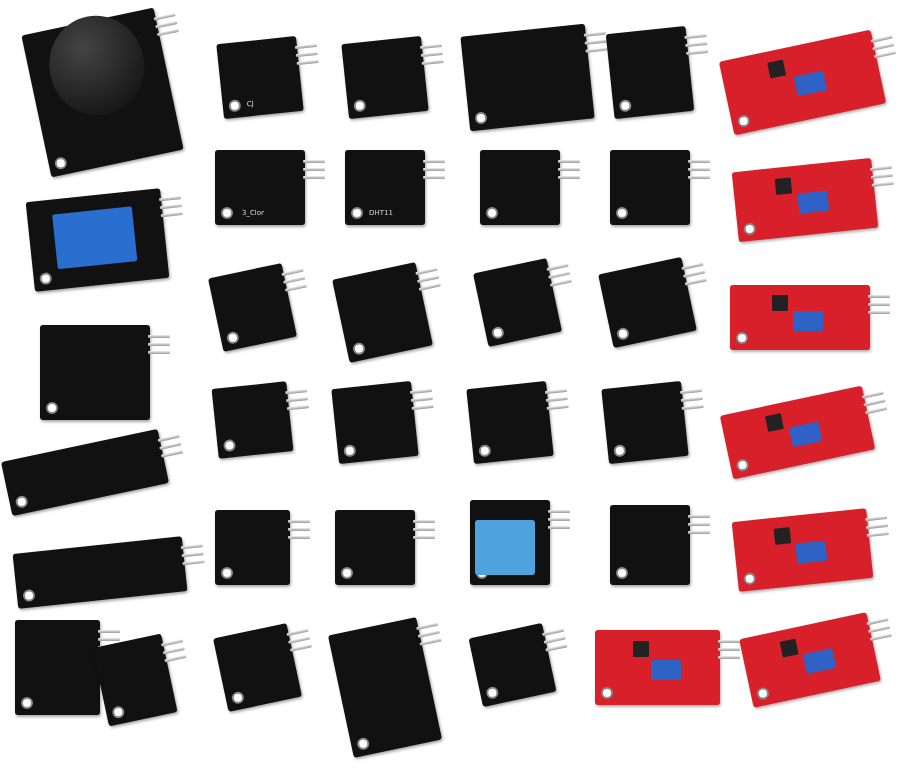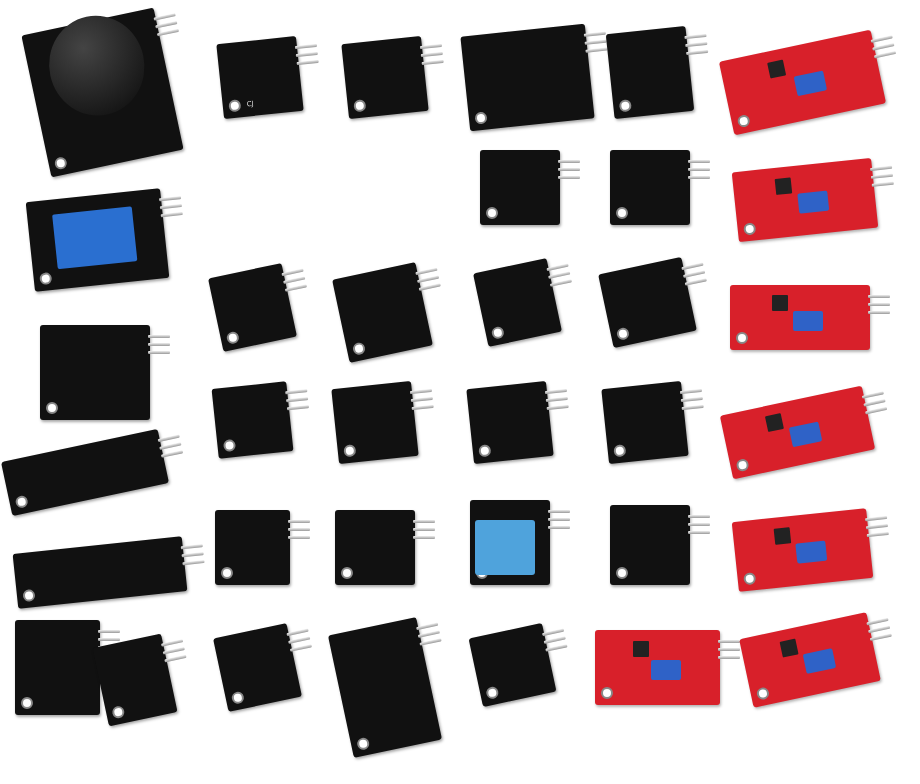--- a/index.html
+++ b/index.html
@@ -61,20 +61,27 @@
       <div class="pin" style="width: 22px; right: -20px; top: 26px;"></div>
       <div class="hole" style="left: 6px; bottom: 6px;"></div>
     </div>
     <div class="mod pcb-black" title="RGB LED" style="left: 220px; top: 40px; width: 80px; height: 75px; transform: rotate(-6deg);">
       <div class="pin" style="width: 22px; right: -20px; top: 10px;"></div>
       <div class="pin" style="width: 22px; right: -20px; top: 18px;"></div>
       <div class="pin" style="width: 22px; right: -20px; top: 26px;"></div>
       <div class="hole" style="left: 6px; bottom: 6px;"></div>
       <span class="lbl" style="left: 30%; bottom: 8px;">CJ</span>
     </div>
+    <div class="mod pcb-black" title="SMD RGB LED" style="left: 215px; top: 150px; width: 90px; height: 75px; transform: rotate(0deg);">
+      <div class="pin" style="width: 22px; right: -20px; top: 10px;"></div>
+      <div class="pin" style="width: 22px; right: -20px; top: 18px;"></div>
+      <div class="pin" style="width: 22px; right: -20px; top: 26px;"></div>
+      <div class="hole" style="left: 6px; bottom: 6px;"></div>
+      <span class="lbl" style="left: 30%; bottom: 8px;">3_Clor</span>
+    </div>
     <div class="mod pcb-black" title="Button module" style="left: 215px; top: 270px; width: 75px; height: 75px; transform: rotate(-12deg);">
       <div class="pin" style="width: 22px; right: -20px; top: 10px;"></div>
       <div class="pin" style="width: 22px; right: -20px; top: 18px;"></div>
       <div class="pin" style="width: 22px; right: -20px; top: 26px;"></div>
       <div class="hole" style="left: 6px; bottom: 6px;"></div>
     </div>
     <div class="mod pcb-black" title="Photoresistor" style="left: 215px; top: 385px; width: 75px; height: 70px; transform: rotate(-6deg);">
       <div class="pin" style="width: 22px; right: -20px; top: 10px;"></div>
       <div class="pin" style="width: 22px; right: -20px; top: 18px;"></div>
       <div class="pin" style="width: 22px; right: -20px; top: 26px;"></div>
@@ -90,20 +97,27 @@
       <div class="pin" style="width: 22px; right: -20px; top: 10px;"></div>
       <div class="pin" style="width: 22px; right: -20px; top: 18px;"></div>
       <div class="pin" style="width: 22px; right: -20px; top: 26px;"></div>
       <div class="hole" style="left: 6px; bottom: 6px;"></div>
     </div>
     <div class="mod pcb-black" title="IR transmitter" style="left: 345px; top: 40px; width: 80px; height: 75px; transform: rotate(-6deg);">
       <div class="pin" style="width: 22px; right: -20px; top: 10px;"></div>
       <div class="pin" style="width: 22px; right: -20px; top: 18px;"></div>
       <div class="pin" style="width: 22px; right: -20px; top: 26px;"></div>
       <div class="hole" style="left: 6px; bottom: 6px;"></div>
+    </div>
+    <div class="mod pcb-black" title="Two-color LED" style="left: 345px; top: 150px; width: 80px; height: 75px; transform: rotate(0deg);">
+      <div class="pin" style="width: 22px; right: -20px; top: 10px;"></div>
+      <div class="pin" style="width: 22px; right: -20px; top: 18px;"></div>
+      <div class="pin" style="width: 22px; right: -20px; top: 26px;"></div>
+      <div class="hole" style="left: 6px; bottom: 6px;"></div>
+      <span class="lbl" style="left: 30%; bottom: 8px;">DHT11</span>
     </div>
     <div class="mod pcb-black" title="Laser emitter" style="left: 340px; top: 270px; width: 85px; height: 85px; transform: rotate(-12deg);">
       <div class="pin" style="width: 22px; right: -20px; top: 10px;"></div>
       <div class="pin" style="width: 22px; right: -20px; top: 18px;"></div>
       <div class="pin" style="width: 22px; right: -20px; top: 26px;"></div>
       <div class="hole" style="left: 6px; bottom: 6px;"></div>
     </div>
     <div class="mod pcb-black" title="Key switch" style="left: 335px; top: 385px; width: 80px; height: 75px; transform: rotate(-6deg);">
       <div class="pin" style="width: 22px; right: -20px; top: 10px;"></div>
       <div class="pin" style="width: 22px; right: -20px; top: 18px;"></div>

